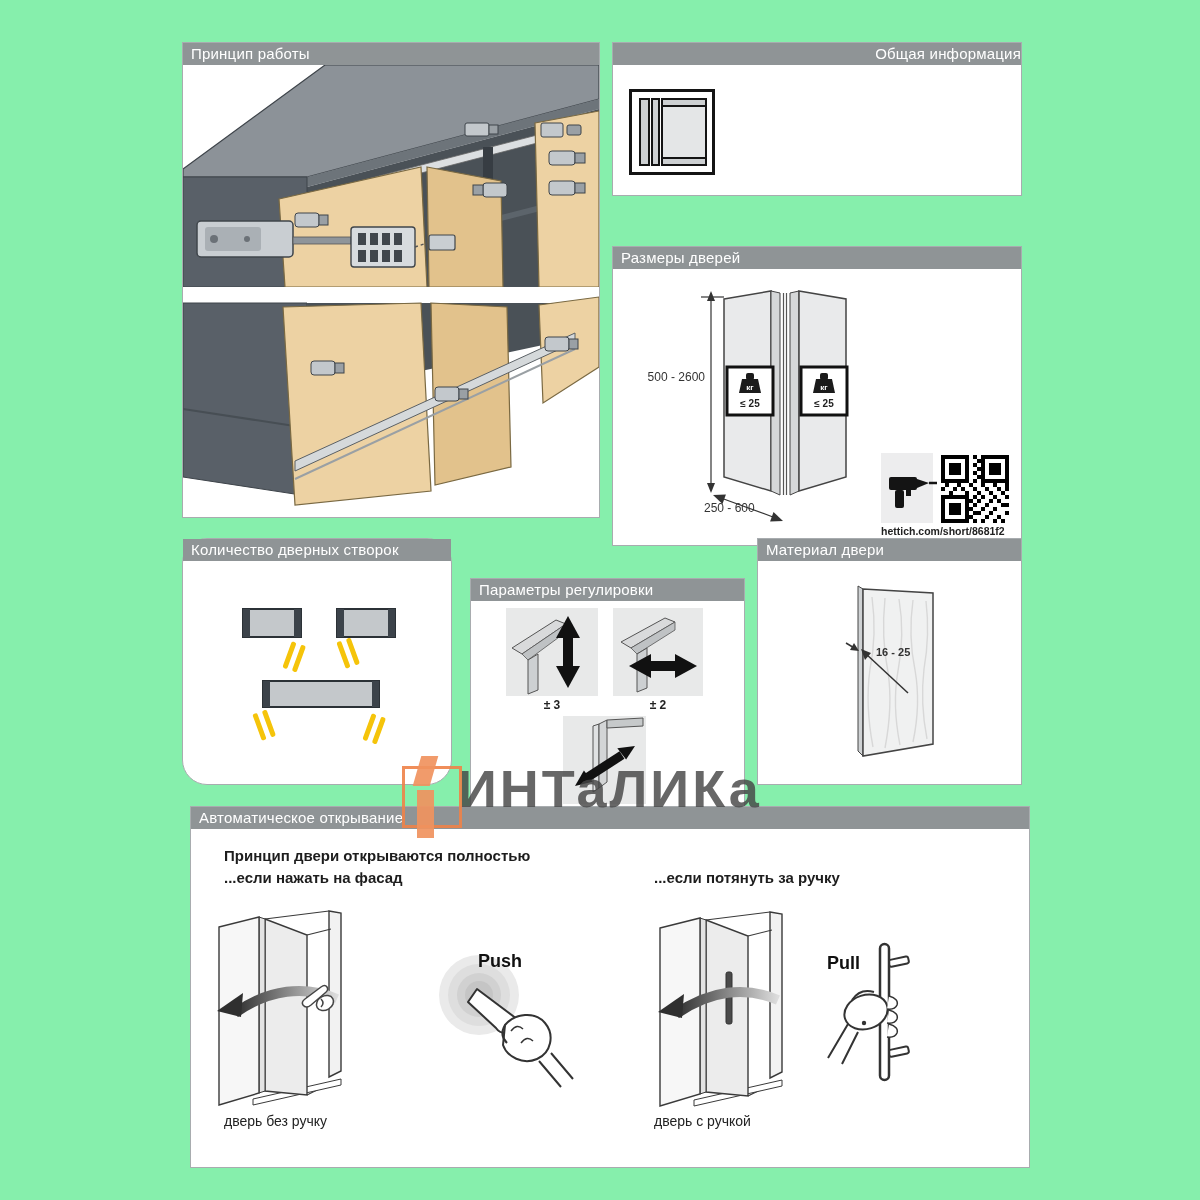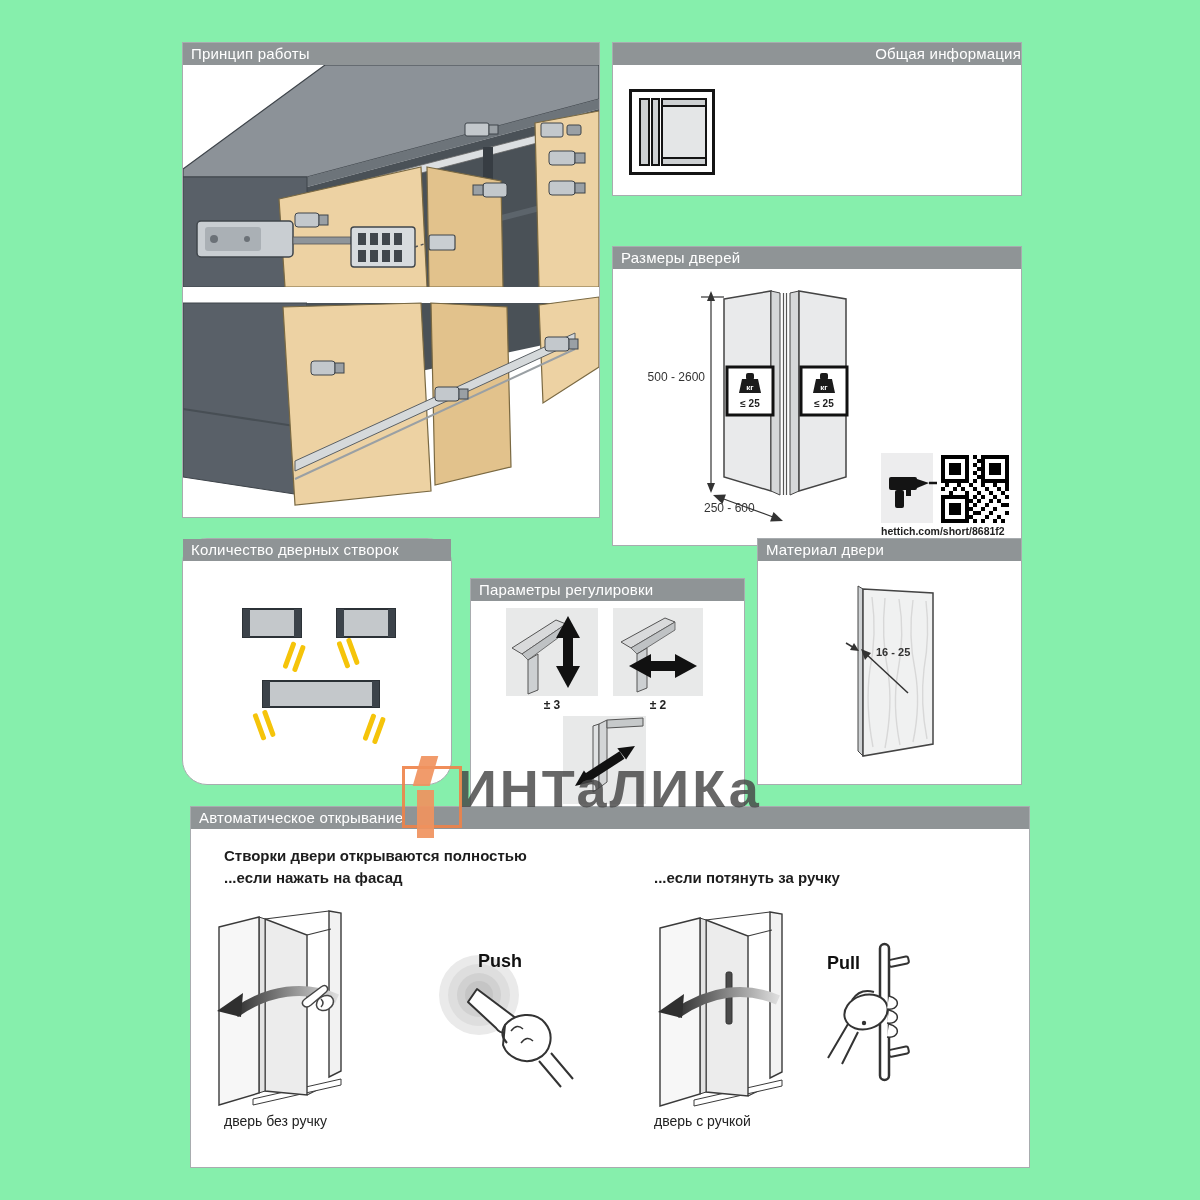--- a/index.html
+++ b/index.html
@@ -299,21 +299,21 @@
         <polygon points="103,88 113,92 107,99" fill="#333" stroke="none"></polygon>
         <line x1="88" y1="82" x2="98" y2="88"></line>
         <polygon points="101,90 92,89 96,82" fill="#333" stroke="none"></polygon>
       </g>
       <text x="118" y="95" font-size="11" font-weight="600" fill="#333">16 - 25</text>
     </svg>
   </div>
 
   <div class="panel" style="left:182px;top:806px;width:840px;height:362px;margin-left:8px;">
     <div class="ph">Автоматическое открывание</div>
-    <div class="abs bold15" style="left:33px;top:38px;">Створки двери открываются полностью</div>
+    <div class="abs bold15" style="left:33px;top:38px;">Принцип двери открываются полностью</div>
     <div class="abs bold15" style="left:33px;top:60px;">...если нажать на фасад</div>
     <div class="abs bold15" style="left:463px;top:60px;">...если потянуть за ручку</div>
 
     <svg class="abs" style="left:18px;top:88px;" width="410" height="215" viewBox="0 0 410 215">
       <defs>
         <linearGradient id="arrG" x1="0" y1="0" x2="1" y2="0">
           <stop offset="0" stop-color="#2f2f2f"></stop>
             <stop offset="1" stop-color="#dddddd"></stop>
         </linearGradient>
       </defs>

